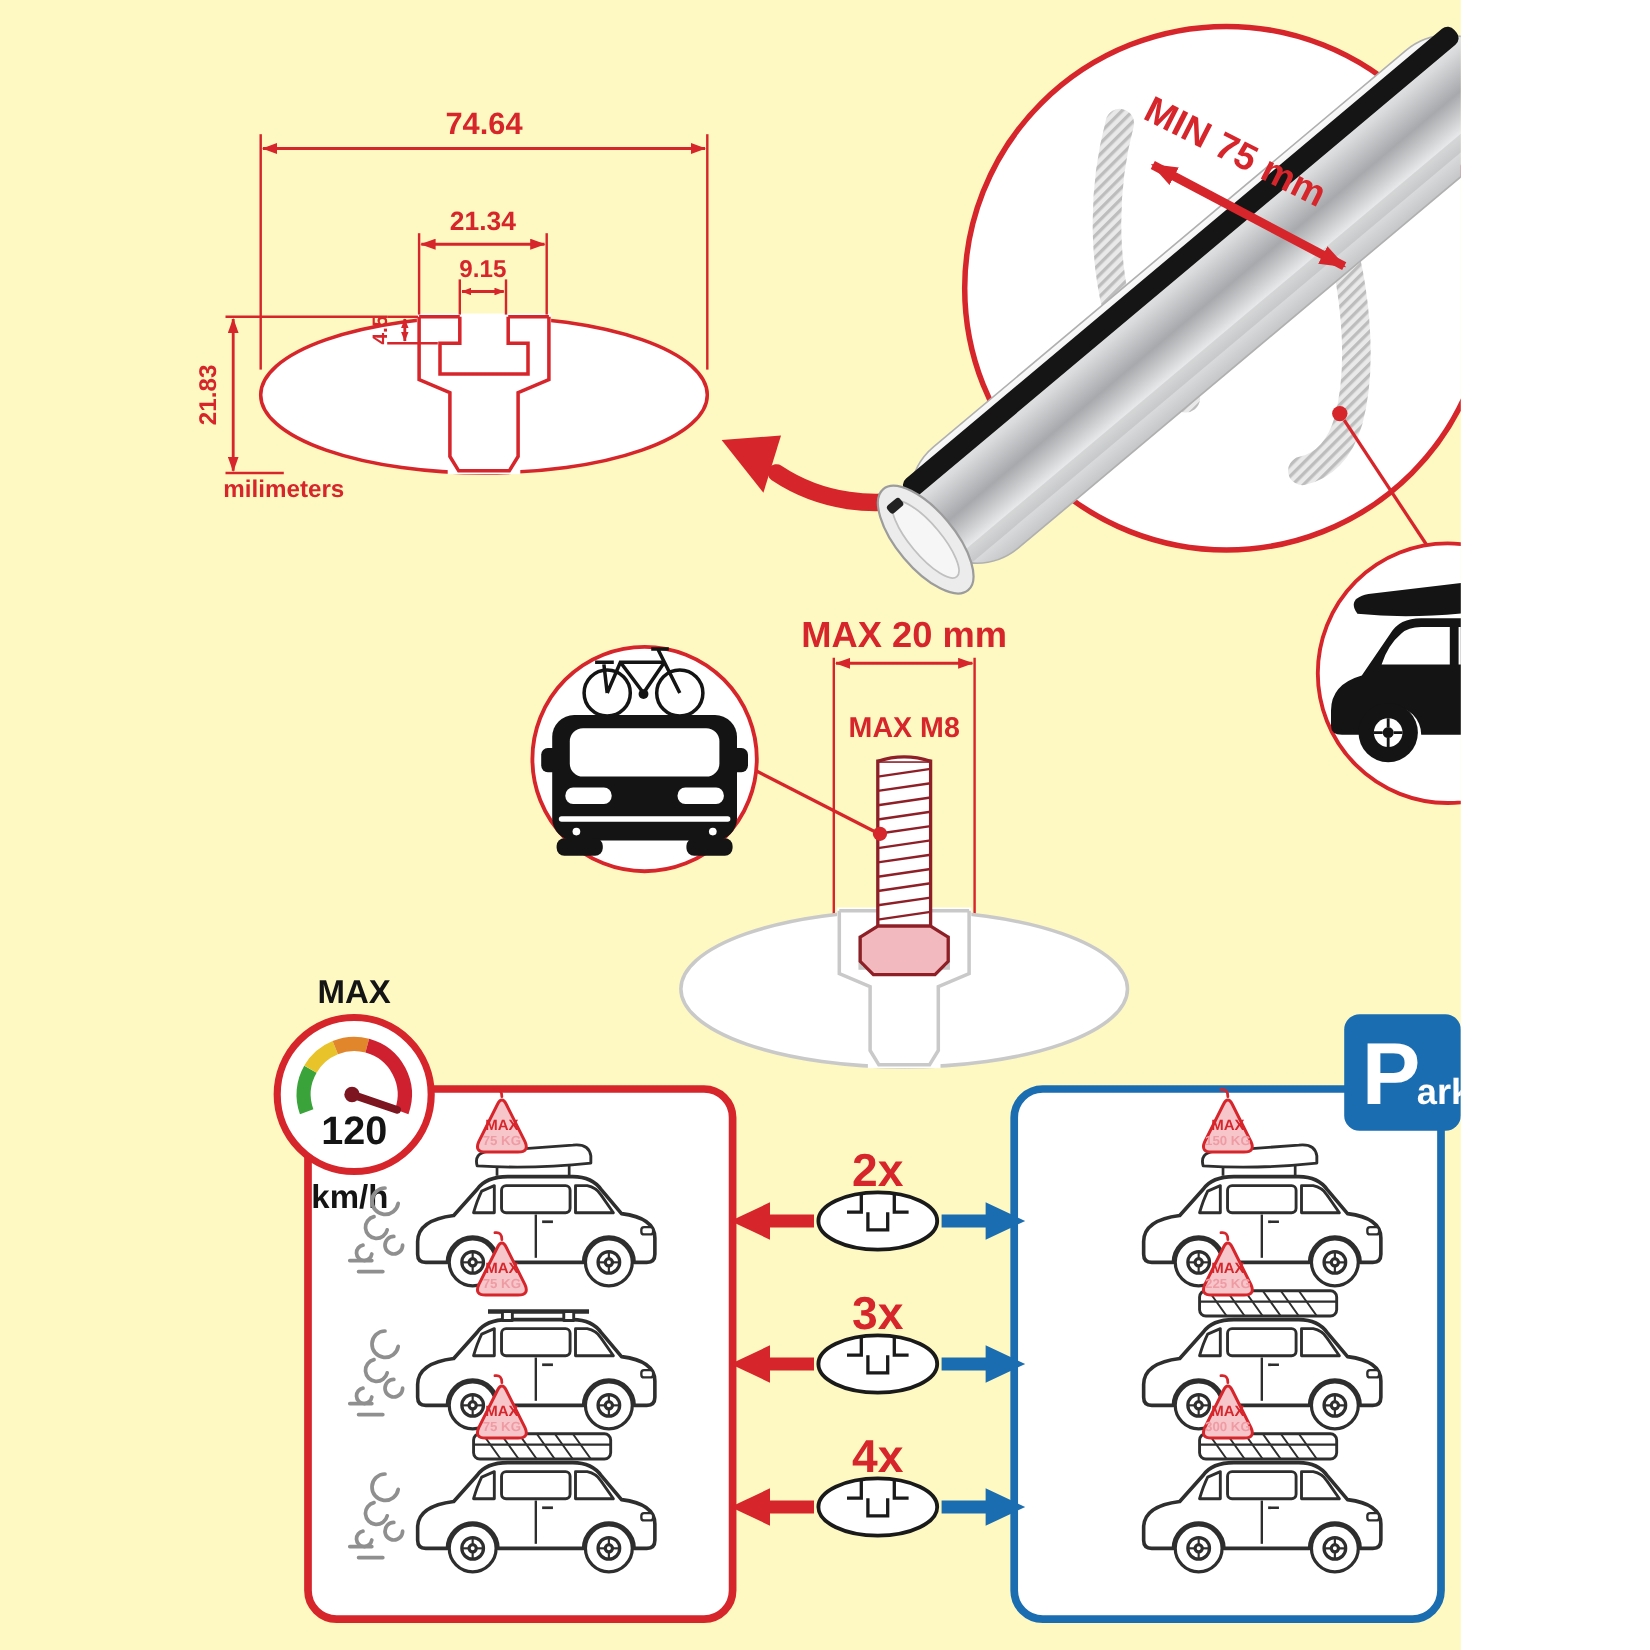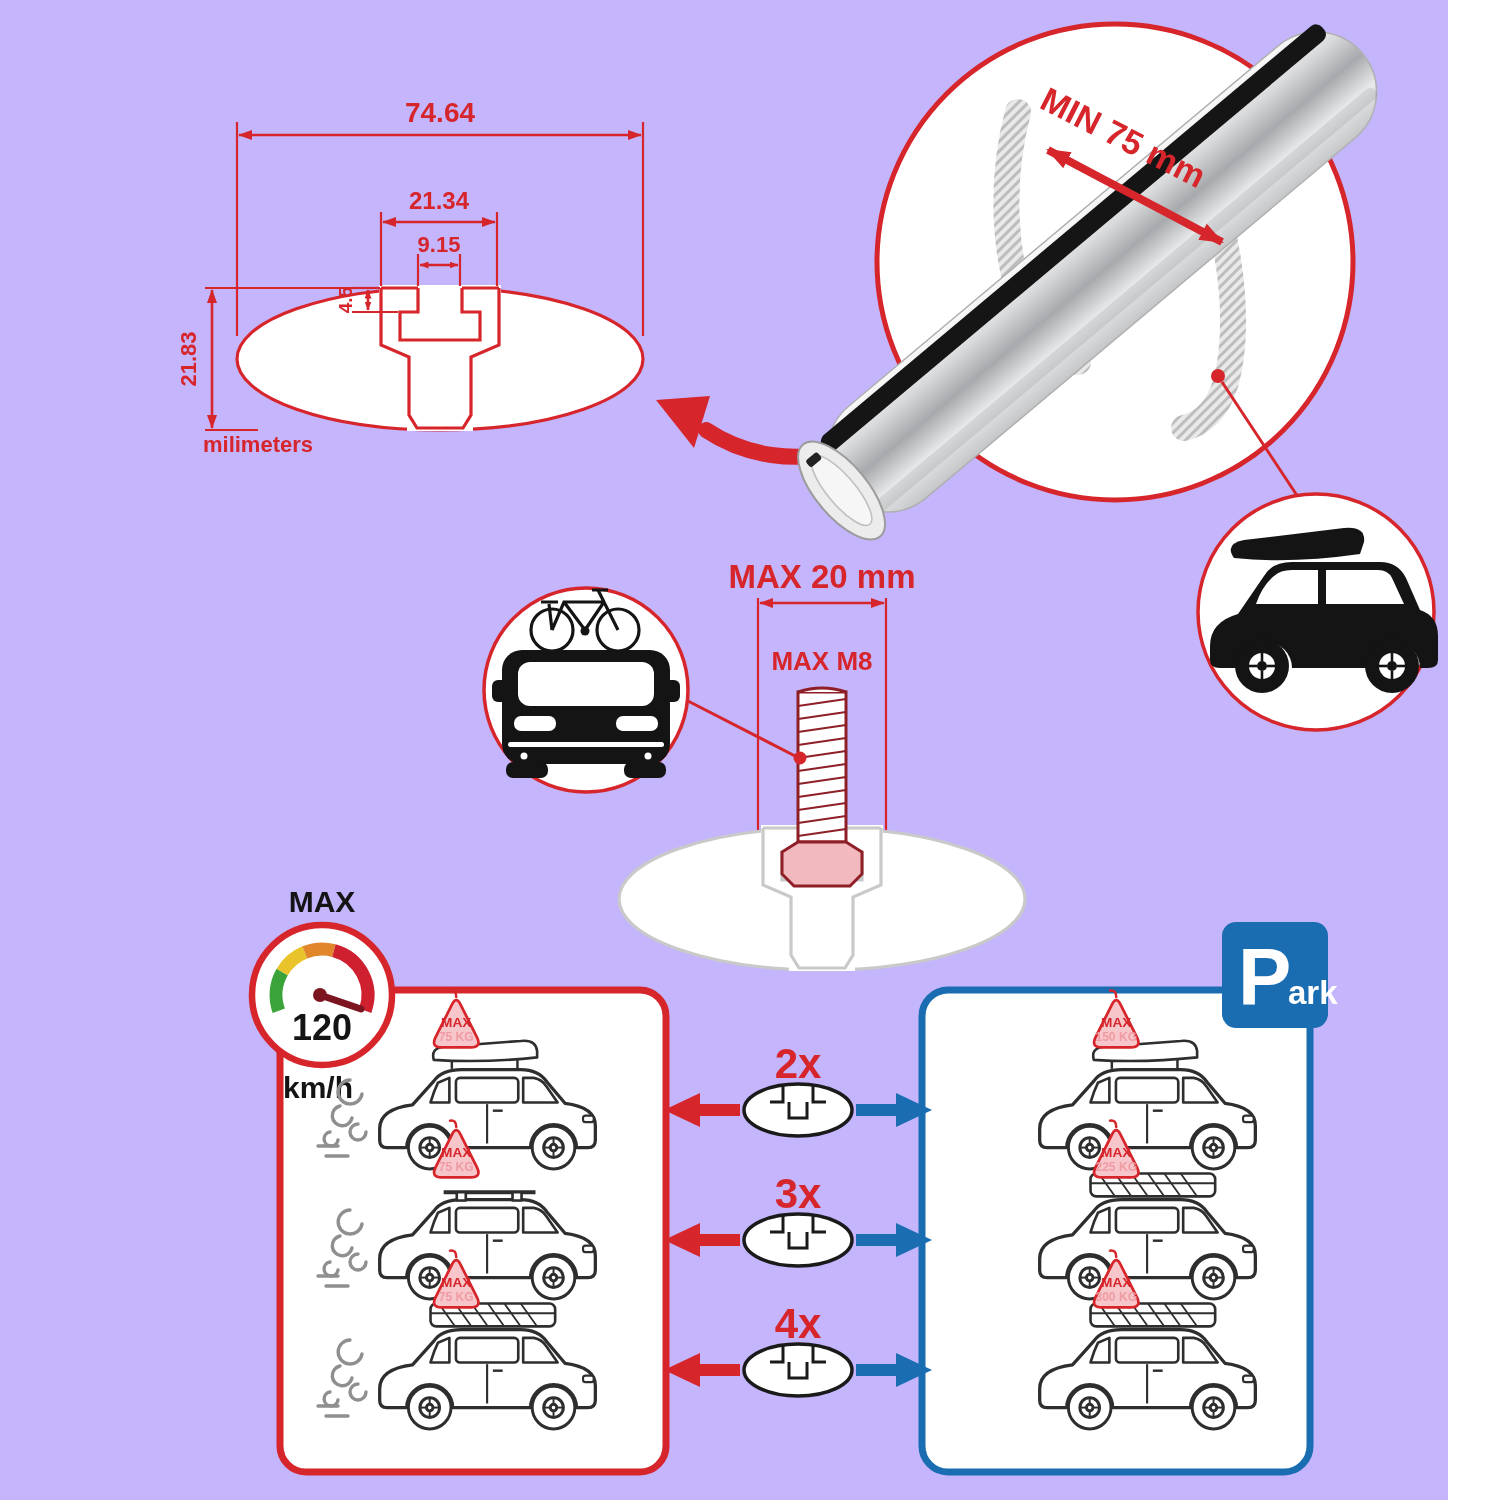--- a/index.html
+++ b/index.html
@@ -1,16 +1,16 @@
 <!DOCTYPE html>
 <html><head>
 <meta charset="utf-8">
 <style>
   html,body{margin:0;padding:0;background:#fff;}
-  .stage{position:relative;width:1448px;height:1500px;background:#c4b5fd;overflow:hidden;
+  .stage{position:relative;width:1328px;height:1500px;background:#fef9c3;overflow:hidden;
          font-family:"Liberation Sans",sans-serif;text-align:center;}
   svg{display:block;}
   
   .dim{stroke:#d6252b;stroke-width:2.6;fill:none;}
   .dimthin{stroke:#d6252b;stroke-width:2.2;fill:none;}
   text.dimnum{fill:#d6252b;font-family:"Liberation Sans",sans-serif;font-weight:bold;text-anchor:middle;}
   text.redlbl{fill:#d6252b;font-family:"Liberation Sans",sans-serif;font-weight:bold;text-anchor:middle;}
   
   .car-body{fill:#fff;stroke:#2e2e2e;stroke-width:4;stroke-linejoin:round;}
   .car-line{fill:#fff;stroke:#2e2e2e;stroke-width:3.2;stroke-linejoin:round;}

